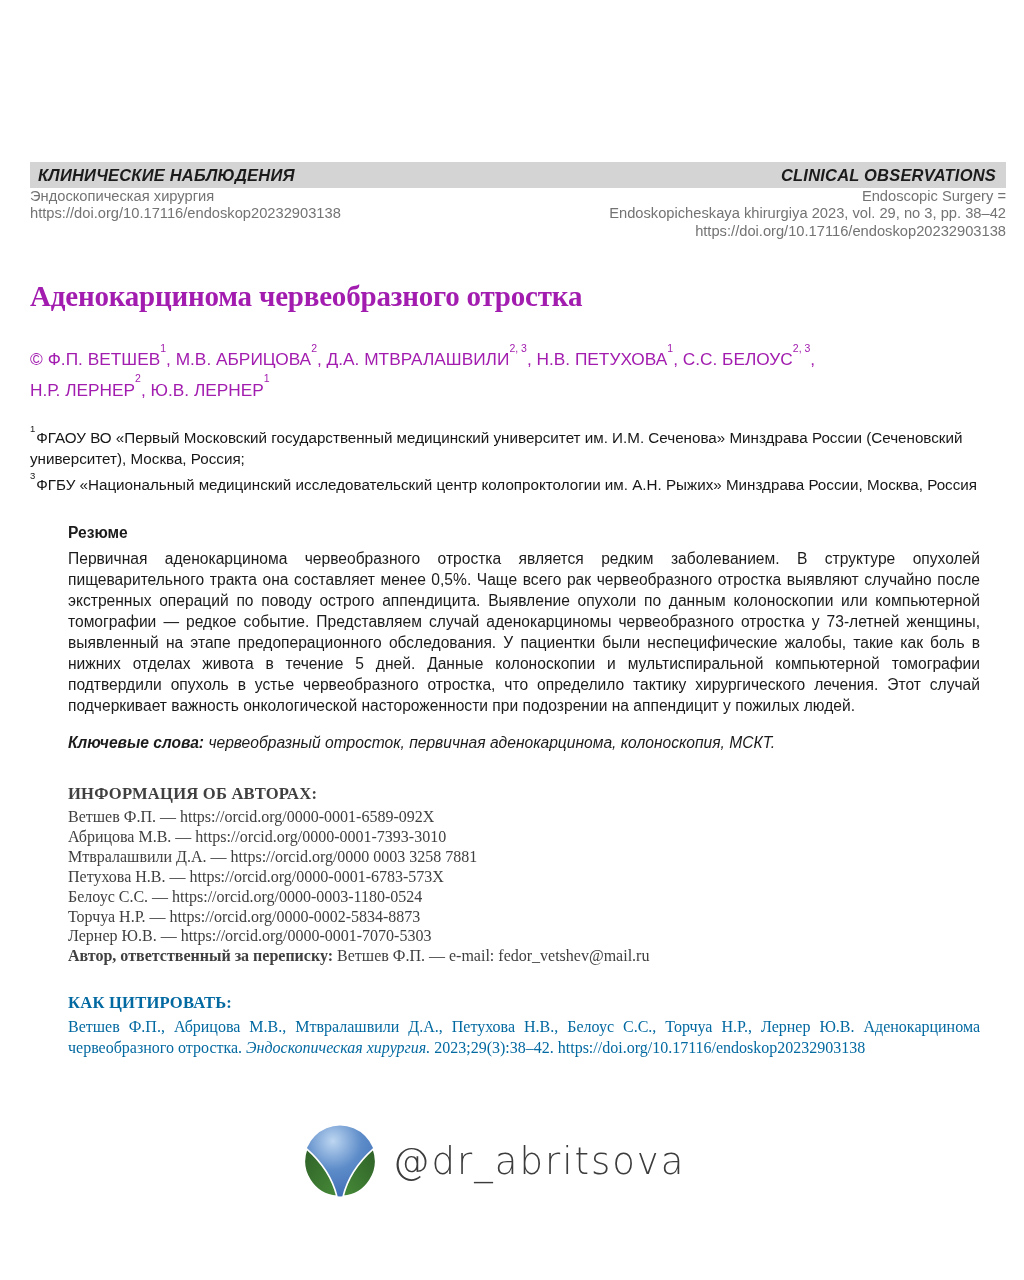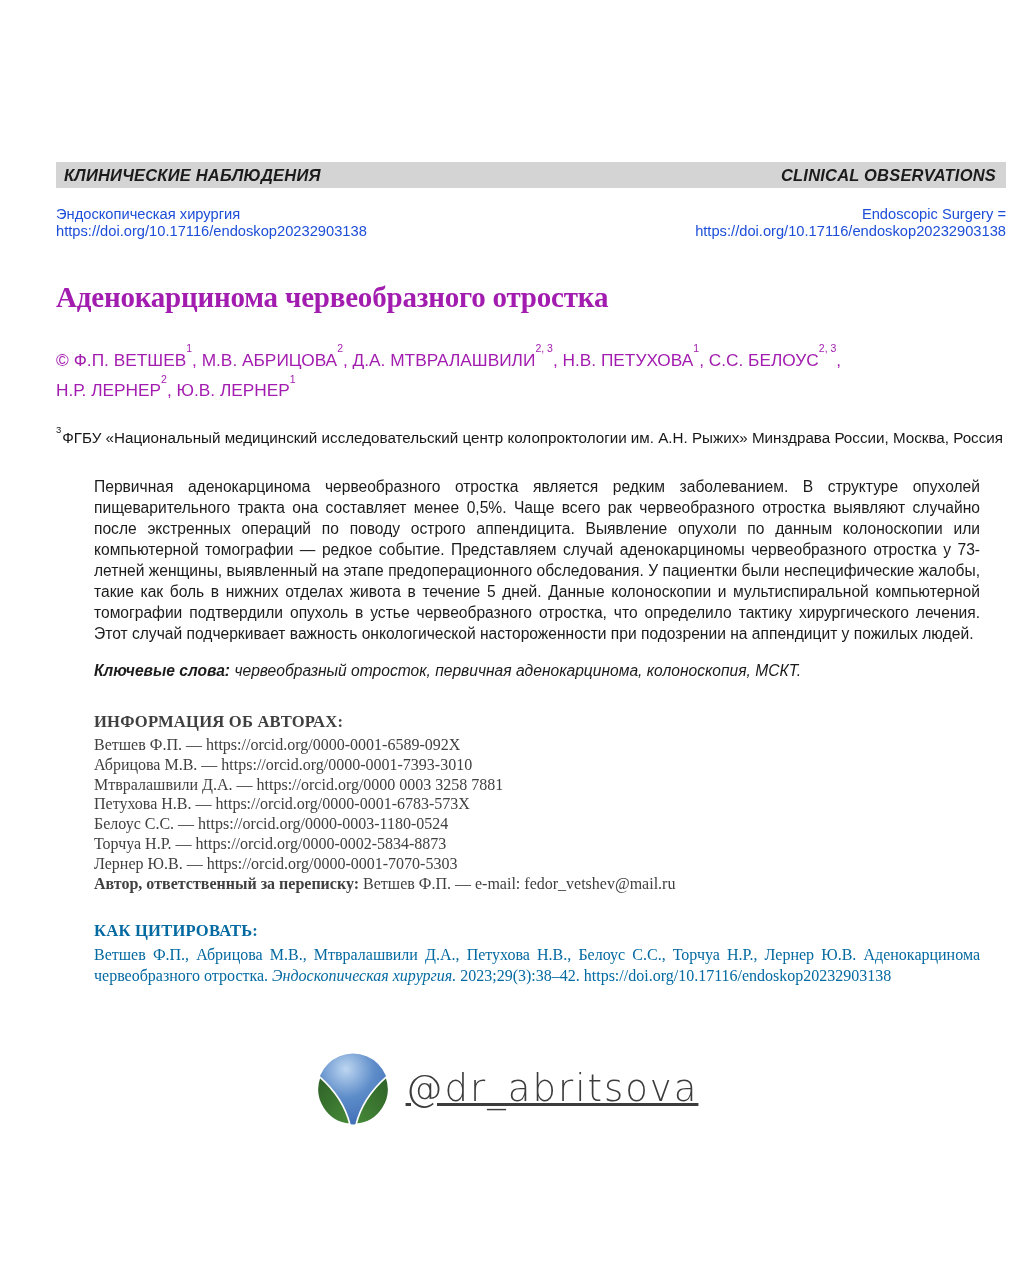--- a/index.html
+++ b/index.html
@@ -1,37 +1,37 @@
 <!DOCTYPE html>
 <html><head>
 <meta charset="utf-8">
 <style>
   * { margin:0; padding:0; box-sizing:border-box; }
   html, body { background:#ffffff; }
   .page {
     position:relative; width:1024px; height:1280px; overflow:hidden;
-    background:#ffffff; font-family:"Liberation Sans", sans-serif; color:#1a1a1a;padding-left:26px;
+    background:#ffffff; font-family:"Liberation Sans", sans-serif; color:#1a1a1a;
   }
   .content { margin:0 18px 0 30px; }
 
   
   .topbar {
     margin-top:162px; height:26px; background:#d4d4d4;
     display:flex; justify-content:space-between; align-items:center;
     padding:0 10px 0 8px;
   }
   .topbar span {
     font-style:italic; font-weight:bold; font-size:16.5px;
     color:#1b1b1b; letter-spacing:0.2px; white-space:nowrap;
   }
 
   
   .jinfo {
-    margin-top:18px; display:flex; justify-content:space-between;
-    font-size:14.7px; line-height:17.4px; color:#1d4ed8;
+    margin-top:0; display:flex; justify-content:space-between;
+    font-size:14.7px; line-height:17.4px; color:#737373;
   }
   .jinfo .col-right { text-align:right; }
 
   
   .title {
     margin-top:40px; font-family:"Liberation Serif", serif;
     font-size:29px; font-weight:bold; color:#a21caf; letter-spacing:-0.2px;
   }
 
   
@@ -69,64 +69,67 @@
   .citation-text .jrnl { font-style:italic; }
 
   
   .footer {
     margin-top:66px; display:flex; align-items:center; justify-content:center;
     gap:16px; transform:translateX(-18px);
   }
   .logo-wrap { width:74px; height:74px; flex:0 0 auto; }
   .handle {
     font-family:"DejaVu Sans", sans-serif; font-weight:200;
-    font-size:37px; color:#3c3c3c; letter-spacing:2px; white-space:nowrap;text-decoration:underline;
+    font-size:37px; color:#3c3c3c; letter-spacing:2px; white-space:nowrap;
   }
 </style>
 </head>
 <body>
 
 <div class="page">
   <div class="content">
 
     <div class="topbar">
       <span>КЛИНИЧЕСКИЕ НАБЛЮДЕНИЯ</span>
       <span>CLINICAL OBSERVATIONS</span>
     </div>
 
     <div class="jinfo">
       <div class="col-left">
         <div>Эндоскопическая хирургия</div>
         <div>https://doi.org/10.17116/endoskop20232903138</div>
       </div>
       <div class="col-right">
         <div>Endoscopic Surgery =</div>
+        <div>Endoskopicheskaya khirurgiya 2023, vol. 29, no 3, pp. 38–42</div>
         <div>https://doi.org/10.17116/endoskop20232903138</div>
       </div>
     </div>
 
     <h1 class="title">Аденокарцинома червеобразного отростка</h1>
 
     <div class="authors">
       <div>
         <span class="copyright">©</span><span><span><span>Ф.П. ВЕТШЕВ</span><sup>1</sup><span>, </span></span><span><span>М.В. АБРИЦОВА</span><sup>2</sup><span>, </span></span><span><span>Д.А. МТВРАЛАШВИЛИ</span><sup>2, 3</sup><span>, </span></span><span><span>Н.В. ПЕТУХОВА</span><sup>1</sup><span>, </span></span><span><span>С.С. БЕЛОУС</span><sup>2, 3</sup><span>,</span></span></span>
       </div>
       <div>
         <span><span><span>Н.Р. ЛЕРНЕР</span><sup>2</sup><span>, </span></span><span><span>Ю.В. ЛЕРНЕР</span><sup>1</sup><span></span></span></span>
       </div>
     </div>
 
     <div class="affils">
 
+        <div><sup>1</sup><span>ФГАОУ ВО «Первый Московский государственный медицинский университет им. И.М. Сеченова» Минздрава России (Сеченовский университет), Москва, Россия;</span></div>
 
 
         <div><sup>3</sup><span>ФГБУ «Национальный медицинский исследовательский центр колопроктологии им. А.Н. Рыжих» Минздрава России, Москва, Россия</span></div>
       </div>
 
     <div class="abstract indented">
+      <div class="sec-head">Резюме</div>
       <div class="abstract-text">Первичная аденокарцинома червеобразного отростка является редким заболеванием. В структуре опухолей пищеварительного тракта она составляет менее 0,5%. Чаще всего рак червеобразного отростка выявляют случайно после экстренных операций по поводу острого аппендицита. Выявление опухоли по данным колоноскопии или компьютерной томографии — редкое событие. Представляем случай аденокарциномы червеобразного отростка у 73-летней женщины, выявленный на этапе предоперационного обследования. У пациентки были неспецифические жалобы, такие как боль в нижних отделах живота в течение 5 дней. Данные колоноскопии и мультиспиральной компьютерной томографии подтвердили опухоль в устье червеобразного отростка, что определило тактику хирургического лечения. Этот случай подчеркивает важность онкологической настороженности при подозрении на аппендицит у пожилых людей.</div>
       <div class="keywords">
         <span class="kw-label">Ключевые слова:</span><span> червеобразный отросток, первичная аденокарцинома, колоноскопия, МСКТ.</span>
       </div>
     </div>
 
     <div class="authors-info indented">
       <div class="sec-head-serif">ИНФОРМАЦИЯ ОБ АВТОРАХ:</div>
       <div>
 

